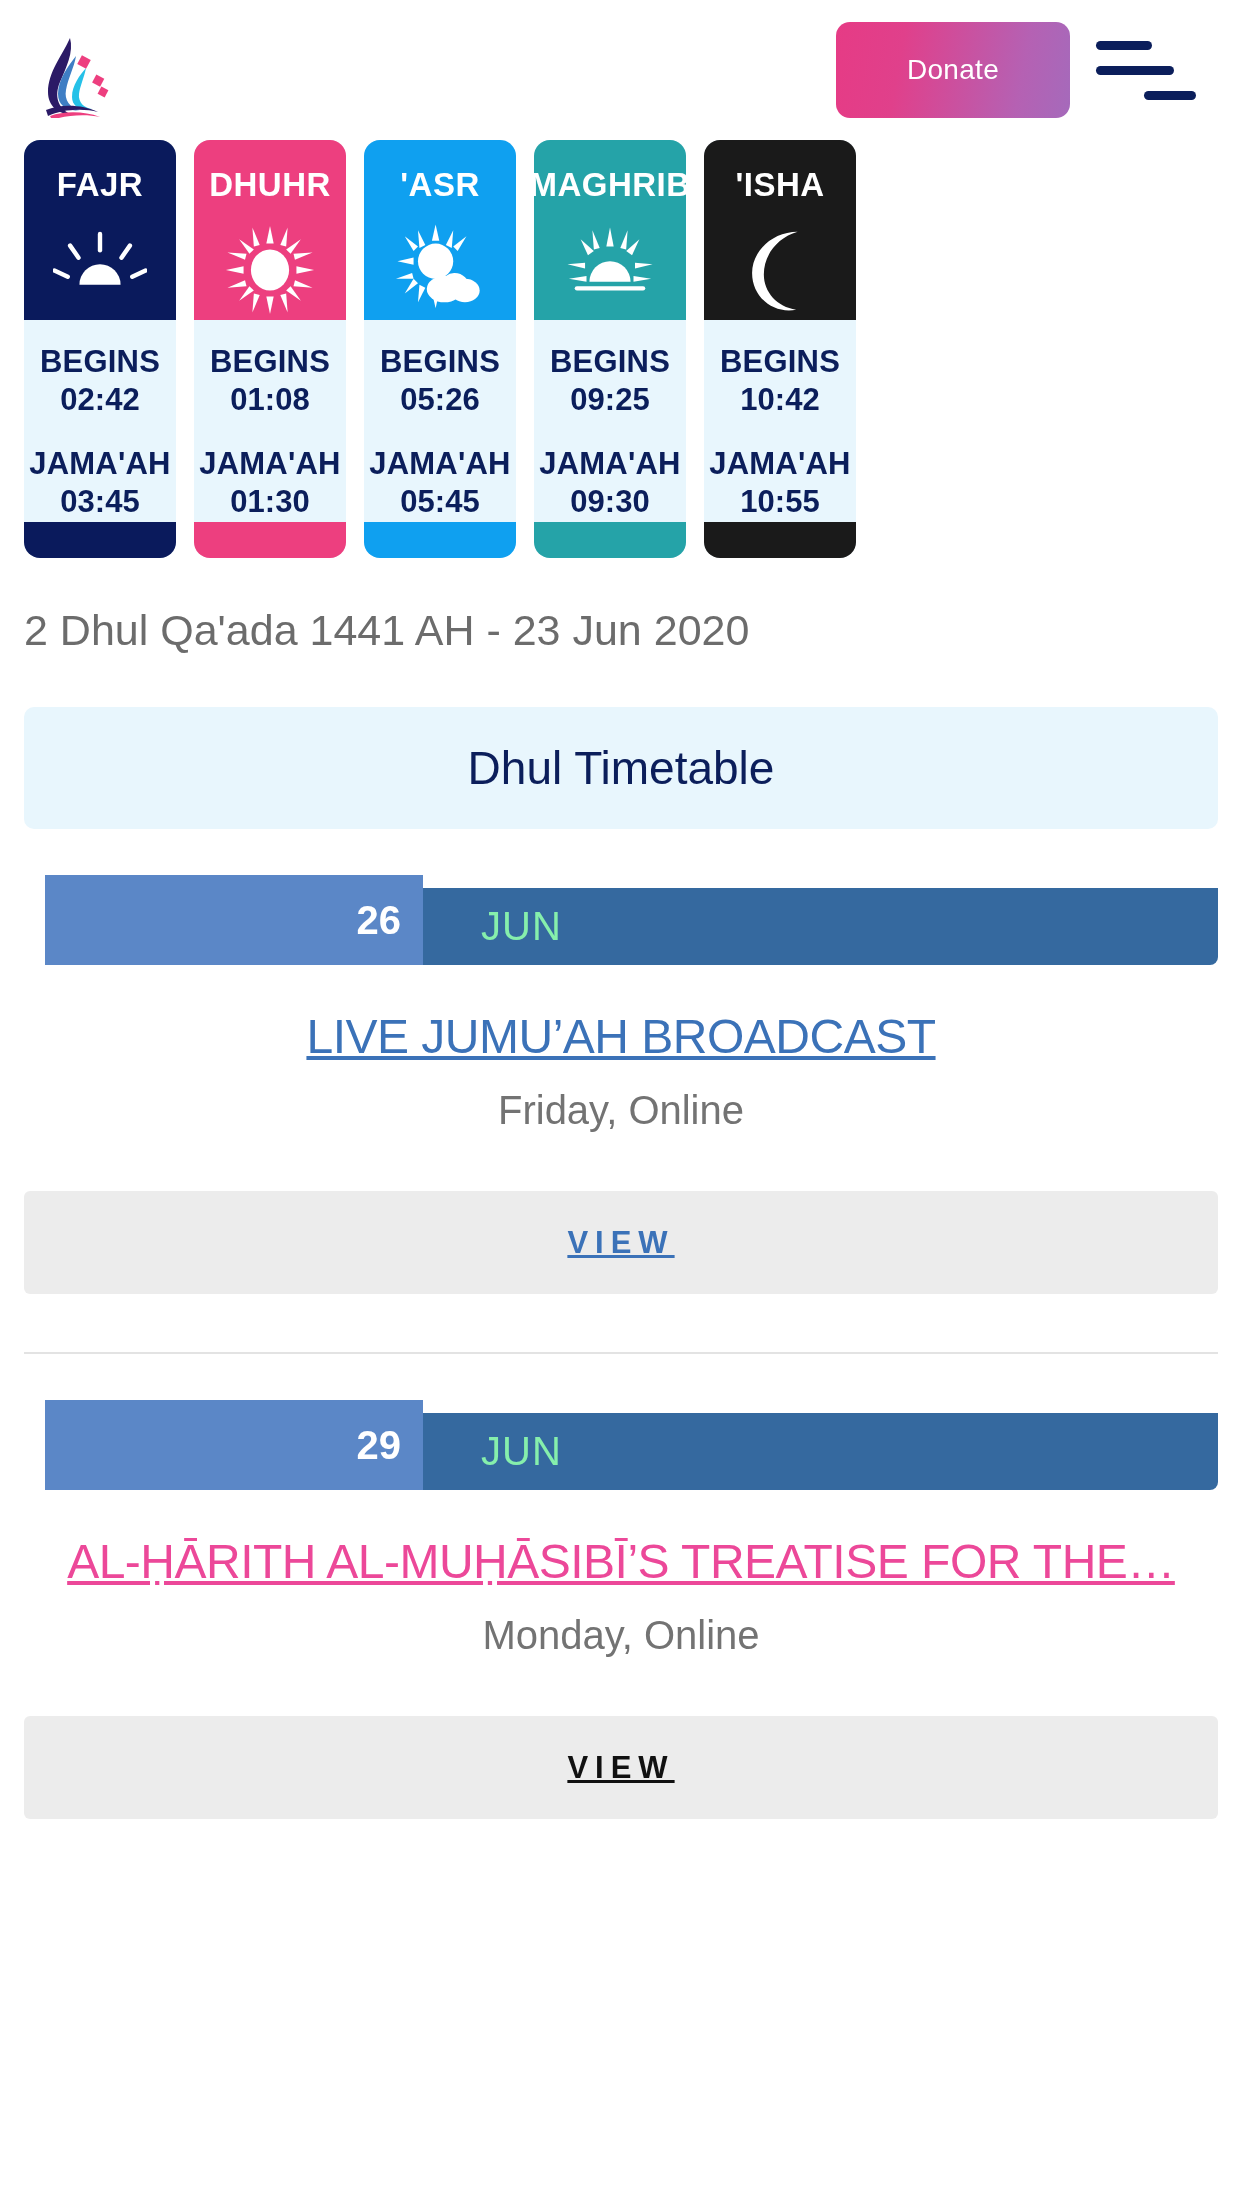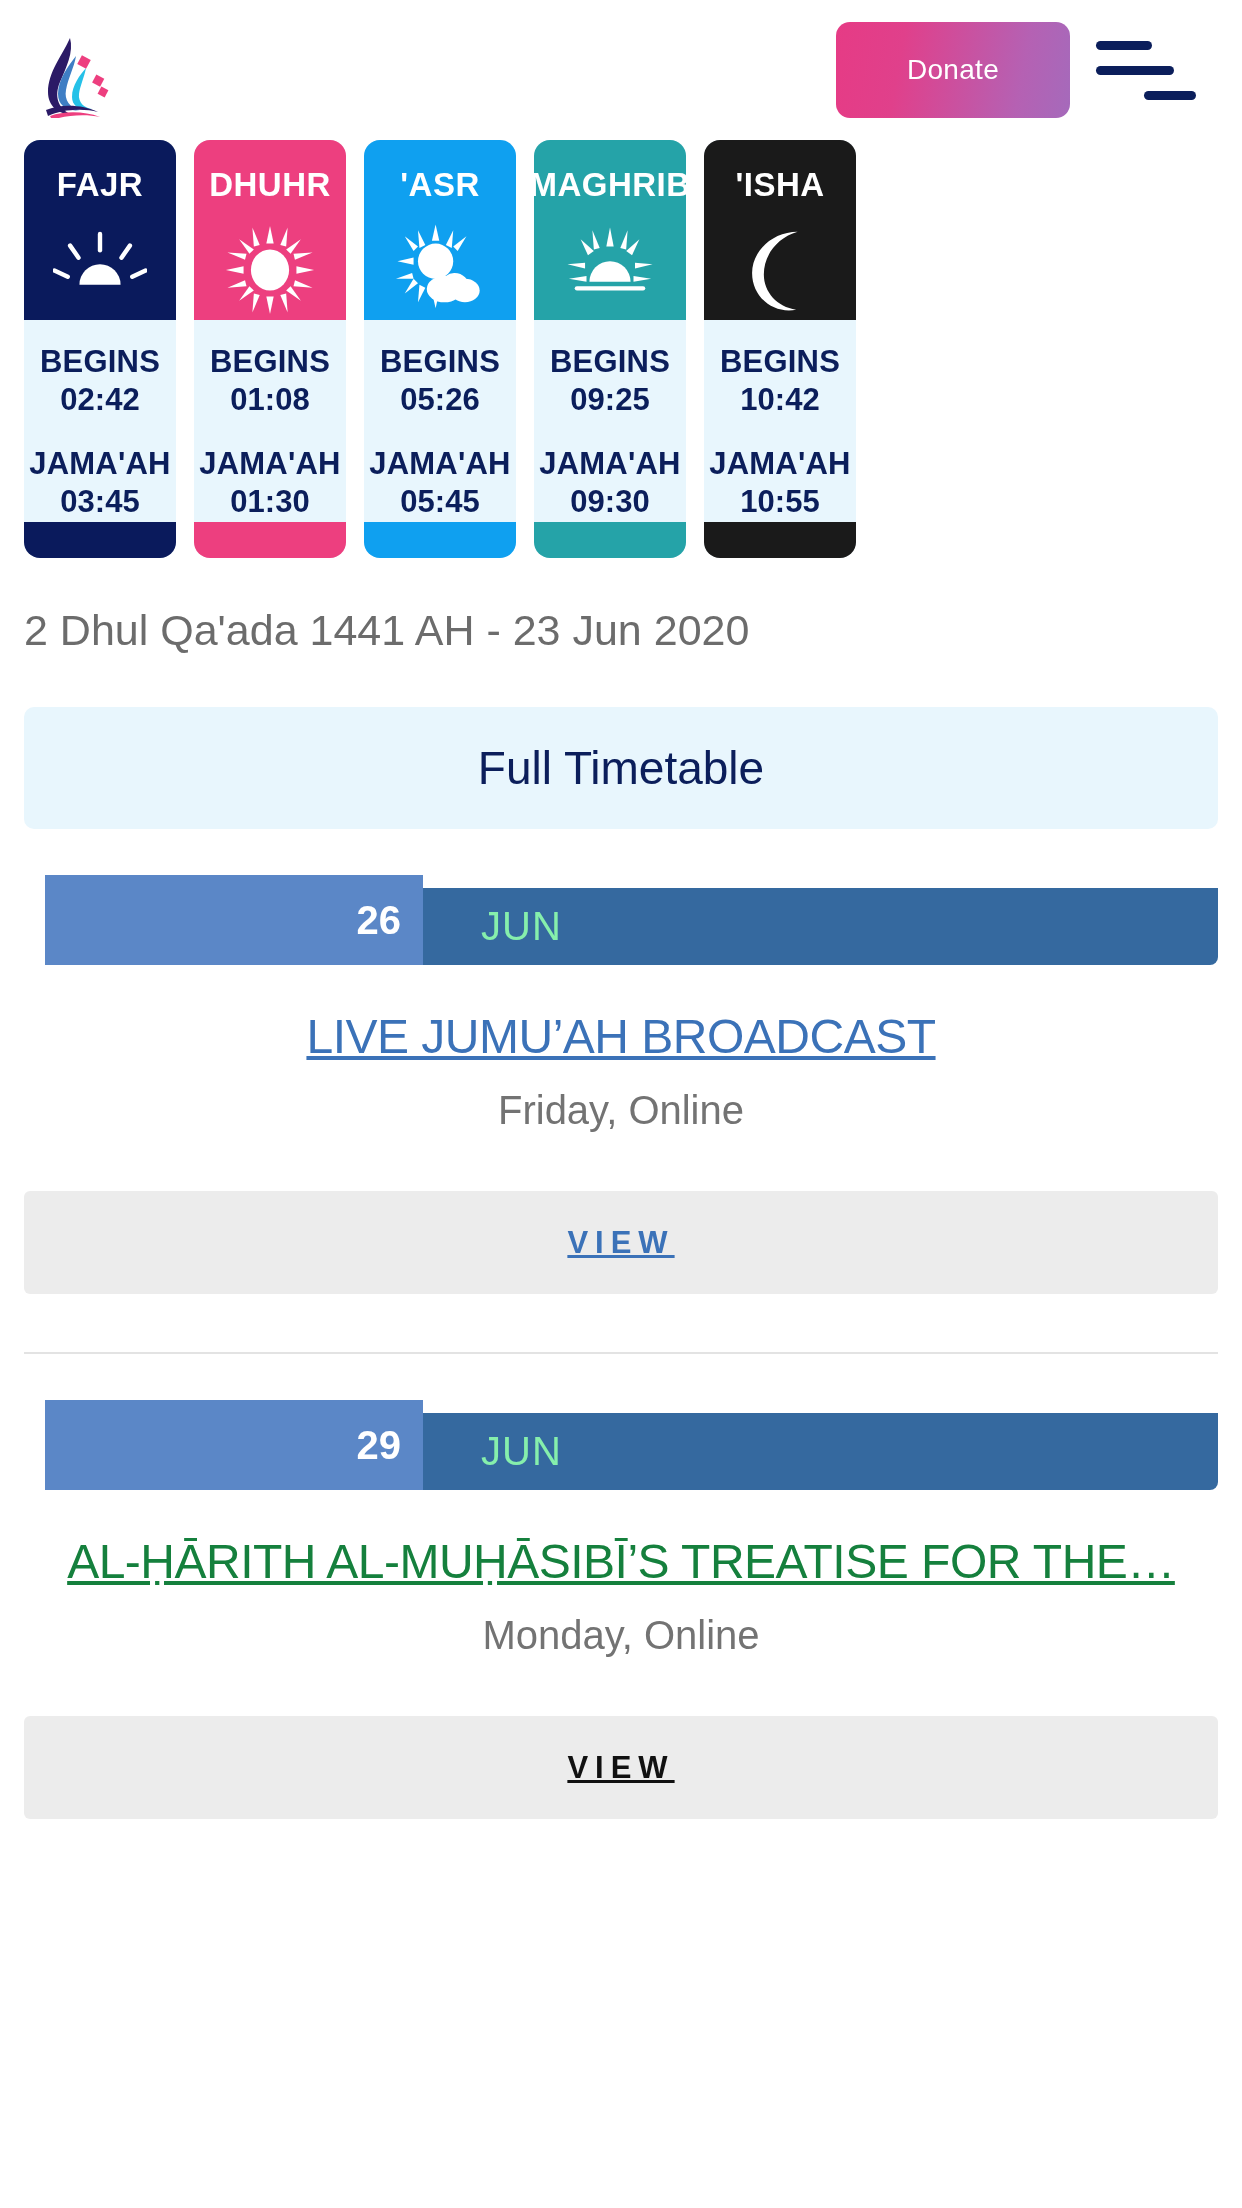--- a/index.html
+++ b/index.html
@@ -140,21 +140,21 @@
     display:block;
     text-align:center;
     margin:44px 20px 0 20px;
     font-size:48px;
     text-decoration:underline;
     white-space:nowrap;
     overflow:hidden;
     letter-spacing:-.5px;
   }
   .evt-title.blue { color:#3b72b8; }
-  .evt-title.dark { color:#15803d; }
+  .evt-title.dark { color:#ec4899; }
   .evt-sub {
     text-align:center;
     margin-top:24px;
     font-size:40px;
     color:#737373;
   }
   .view-box {
     margin:58px 24px 0 24px;
     height:103px;
     background:#ececec;
@@ -350,21 +350,21 @@
       <div class="p-lbl">JAMA'AH</div>
       <div class="p-time">10:55</div>
     </div>
     <div class="p-foot" style="background:#1a1a1a"></div>
   </div>
 
 </div>
 
 <div class="islamic-date">2 Dhul Qa'ada 1441 AH - 23 Jun 2020</div>
 
-<button class="timetable-btn">Full Timetable</button>
+<button class="timetable-btn">Dhul Timetable</button>
 
 <div class="event">
   <div class="date-bar">
     <div class="date-day">26</div>
     <div class="date-mon">JUN</div>
   </div>
   <a class="evt-title blue" href="#">LIVE JUMU’AH BROADCAST</a>
   <div class="evt-sub">Friday, Online</div>
   <button class="view-box">
     <span class="view-lbl blue">VIEW</span>

